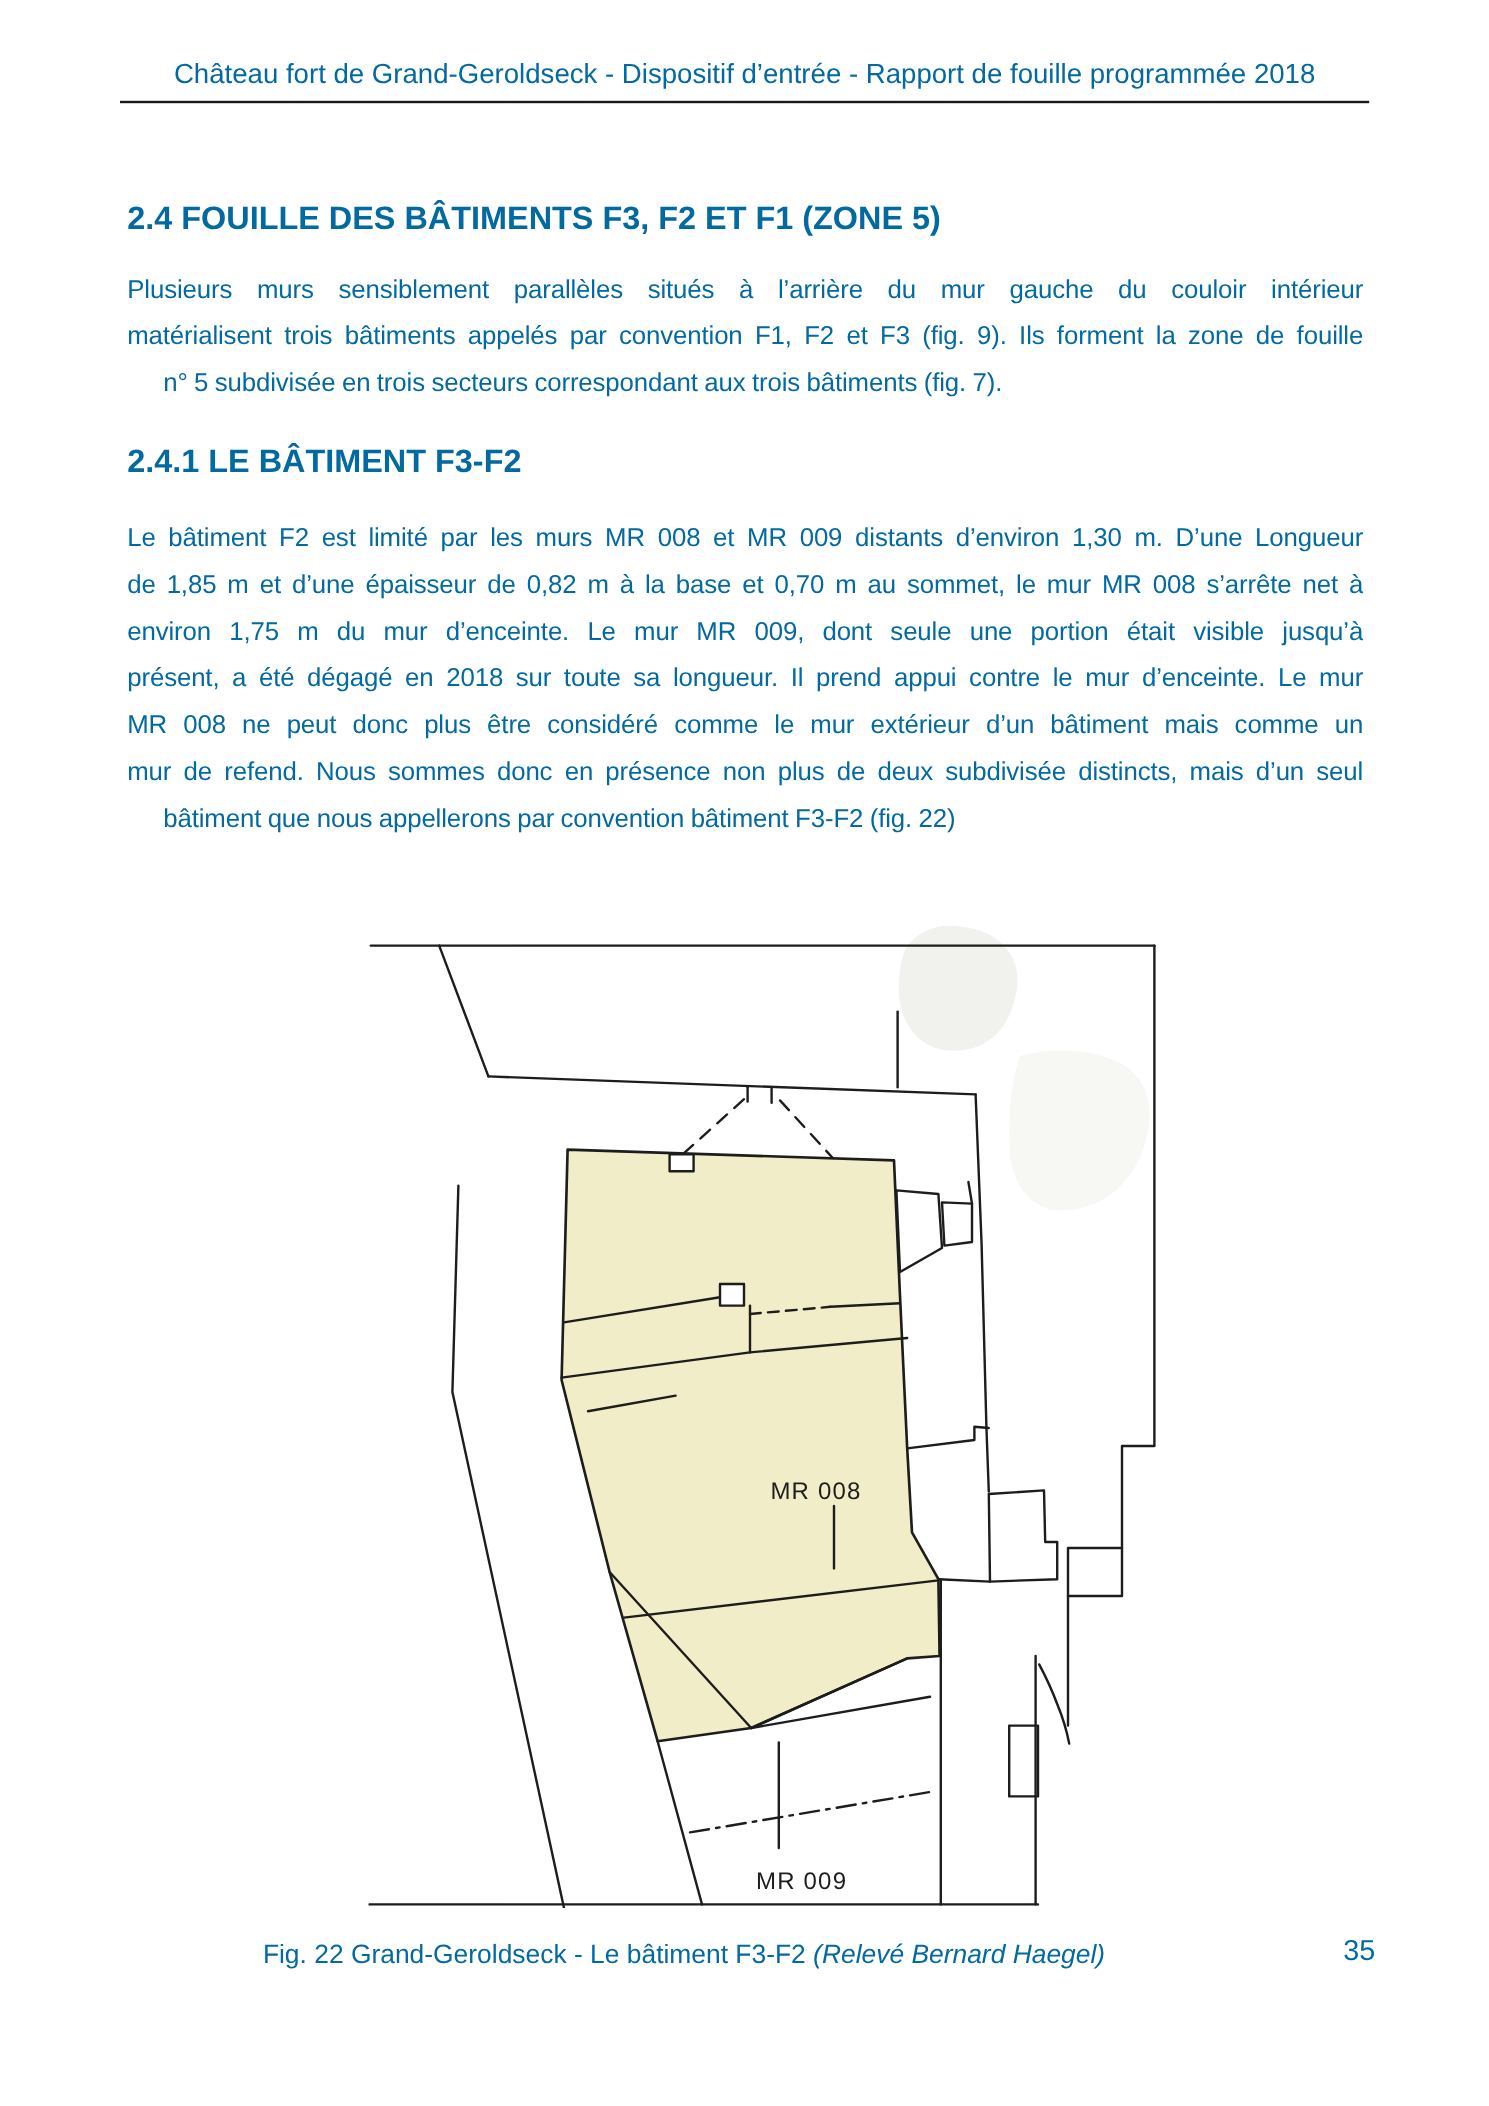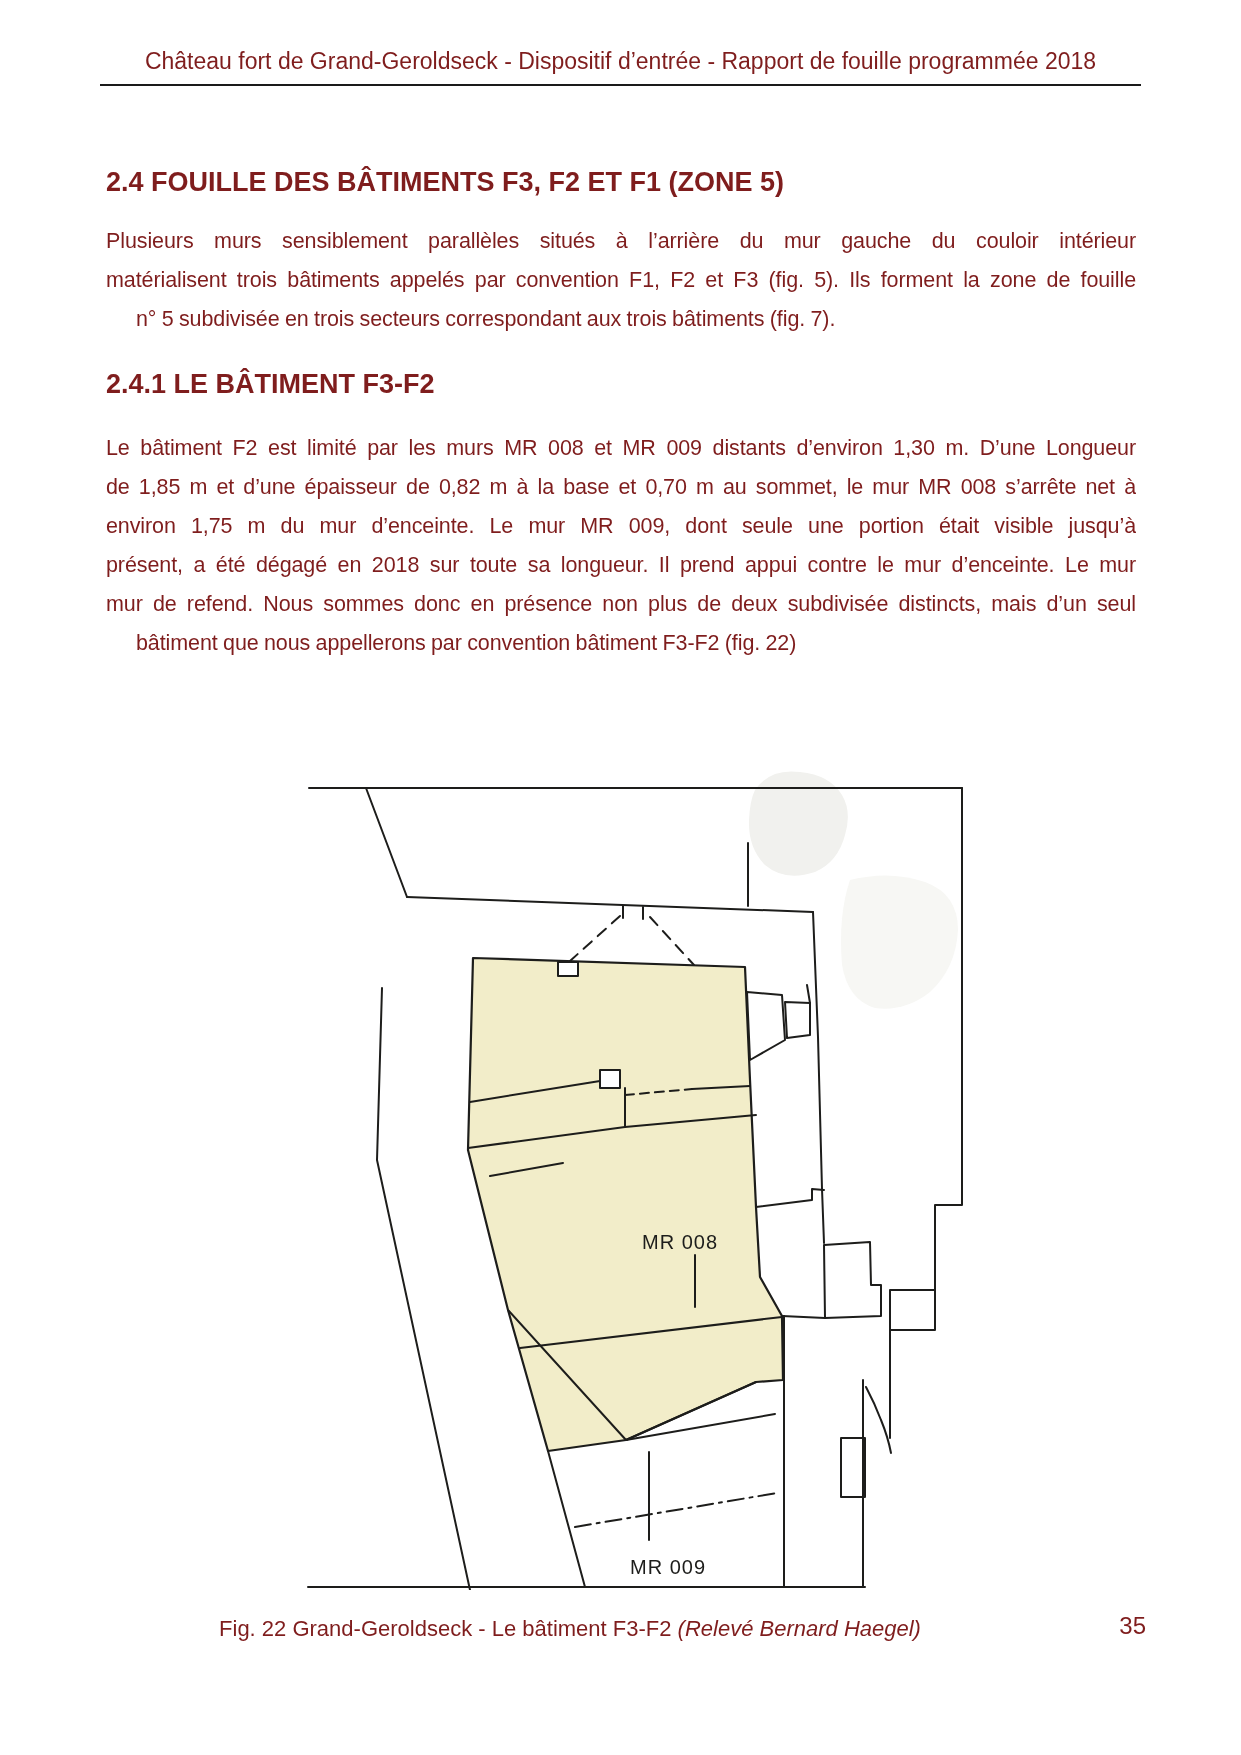--- a/index.html
+++ b/index.html
@@ -1,18 +1,18 @@
 <!DOCTYPE html>
 <html><head>
 <meta charset="utf-8">
 <style>
   html,body{margin:0;padding:0;background:#ffffff;}
   .page{
     position:relative;width:1241px;height:1755px;background:#ffffff;
-    font-family:"Liberation Sans",sans-serif;color:#7f1d1d;overflow:hidden;
+    font-family:"Liberation Sans",sans-serif;color:#0369a1;overflow:hidden;
   }
   .header-title{
     position:absolute;top:48px;left:100px;width:1041px;
     text-align:center;font-size:23px;white-space:nowrap;
   }
   .header-rule{
     position:absolute;top:84px;left:100px;width:1041px;height:2px;
     background:#1a1a1a;
   }
   .h-sec{
@@ -52,31 +52,32 @@
 
 <div class="page">
 
   <div class="header-title">Château fort de Grand-Geroldseck - Dispositif d’entrée - Rapport de fouille programmée 2018</div>
   <div class="header-rule"></div>
 
   <div class="h-sec h24">2.4 FOUILLE DES BÂTIMENTS F3, F2 ET F1 (ZONE 5)</div>
 
   <div class="para p1">
     <div class="tline">Plusieurs murs sensiblement parallèles situés à l’arrière du mur gauche du couloir intérieur</div>
-    <div class="tline">matérialisent trois bâtiments appelés par convention F1, F2 et F3 (fig. 5). Ils forment la zone de fouille</div>
+    <div class="tline">matérialisent trois bâtiments appelés par convention F1, F2 et F3 (fig. 9). Ils forment la zone de fouille</div>
     <div class="tline last">n° 5 subdivisée en trois secteurs correspondant aux trois bâtiments (fig. 7).</div>
   </div>
 
   <div class="h-sec h241">2.4.1 LE BÂTIMENT F3-F2</div>
 
   <div class="para p2">
     <div class="tline">Le bâtiment F2 est limité par les murs MR 008 et MR 009 distants d’environ 1,30 m. D’une Longueur</div>
     <div class="tline">de 1,85 m et d’une épaisseur de 0,82 m à la base et 0,70 m au sommet, le mur MR 008 s’arrête net à</div>
     <div class="tline">environ 1,75 m du mur d’enceinte. Le mur MR 009, dont seule une portion était visible jusqu’à</div>
     <div class="tline">présent, a été dégagé en 2018 sur toute sa longueur. Il prend appui contre le mur d’enceinte. Le mur</div>
+    <div class="tline">MR 008 ne peut donc plus être considéré comme le mur extérieur d’un bâtiment mais comme un</div>
     <div class="tline">mur de refend. Nous sommes donc en présence non plus de deux subdivisée distincts, mais d’un seul</div>
     <div class="tline last">bâtiment que nous appellerons par convention bâtiment F3-F2 (fig. 22)</div>
   </div>
 
   <div class="figure-wrap">
     <svg width="700" height="890" viewBox="0 0 700 890">
 
       <path fill="#f1f1ee" stroke="none" d="M475,90 Q490,68 520,72 Q550,75 562,95 Q572,112 565,135 Q558,162 535,172 Q505,182 485,165 Q468,148 469,120 Q470,100 475,90 Z"></path>
       <path fill="#f7f7f4" stroke="none" d="M570,180 Q610,170 645,182 Q678,194 678,230 Q676,268 650,292 Q625,312 595,308 Q568,300 562,265 Q558,215 570,180 Z"></path>
 

